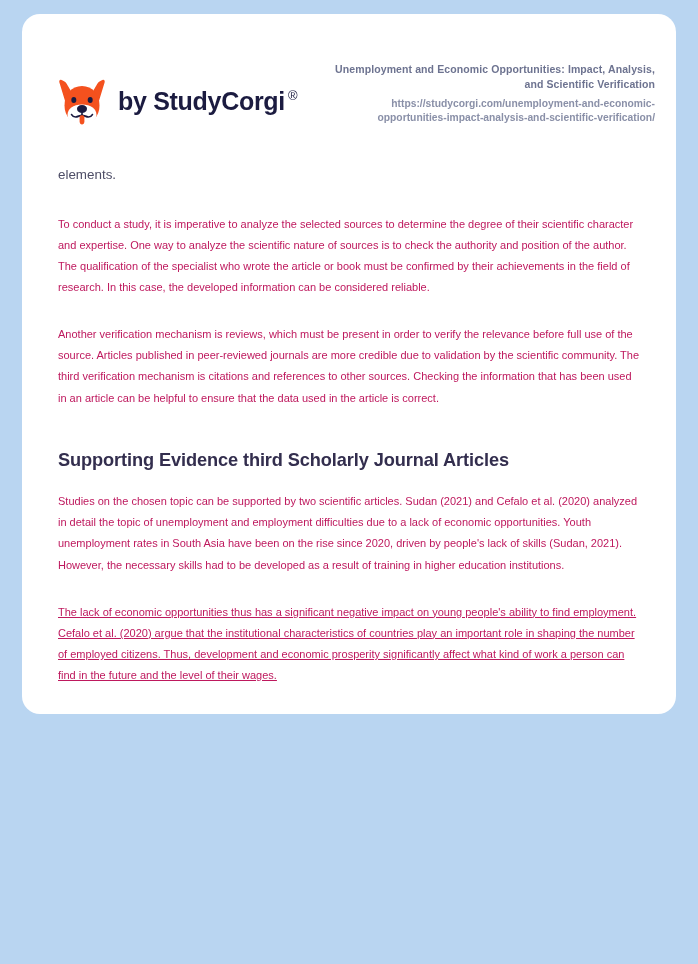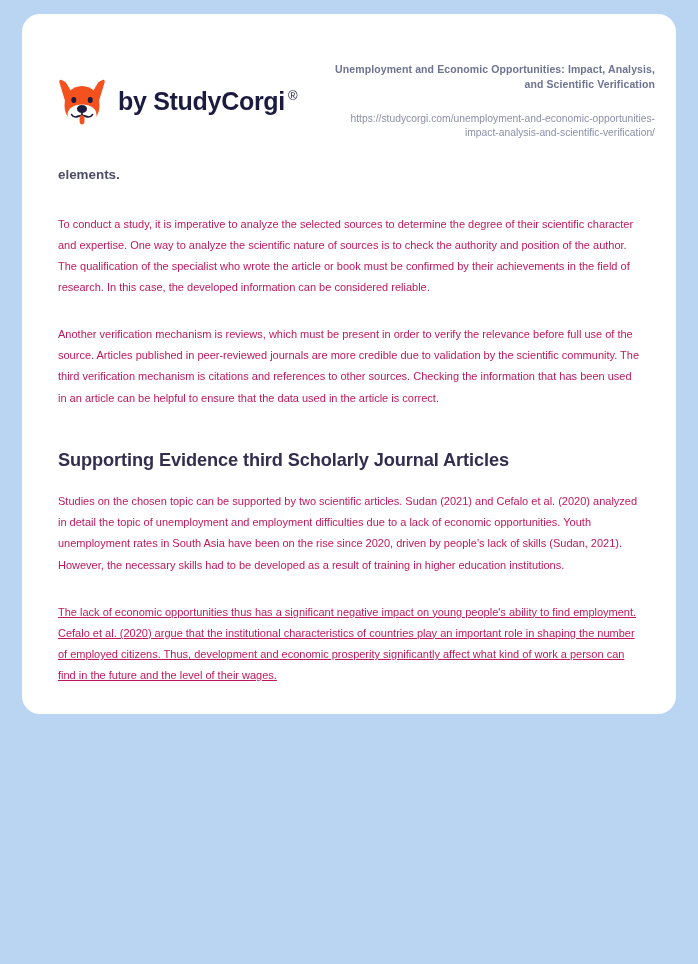--- a/index.html
+++ b/index.html
@@ -77,39 +77,38 @@
 
   .header-title {
     font-size: 10.5px;
     font-weight: 700;
     color: #6d7390;
     line-height: 1.42;
     letter-spacing: 0.1px;
   }
 
   .header-url {
-    margin-top: 20px;
+    margin-top: 5px;
     font-size: 10.3px;
-    font-weight: 400;
+    font-weight: 700;
     color: #8a90a8;
     line-height: 1.42;
     word-break: break-word;
   }
 
   
   .doc-body {
     padding: 0 36px;
   }
 
   .orphan-line {
     font-size: 13.4px;
     color: #4d4d66;
     line-height: 1.92;
     margin-bottom: 26px;
-    font-weight: bold;
   }
 
   .section-heading {
     font-size: 18.2px;
     font-weight: 700;
     color: #332e4e;
     letter-spacing: -0.1px;
     line-height: 1.3;
     margin-bottom: 19px;
   }

